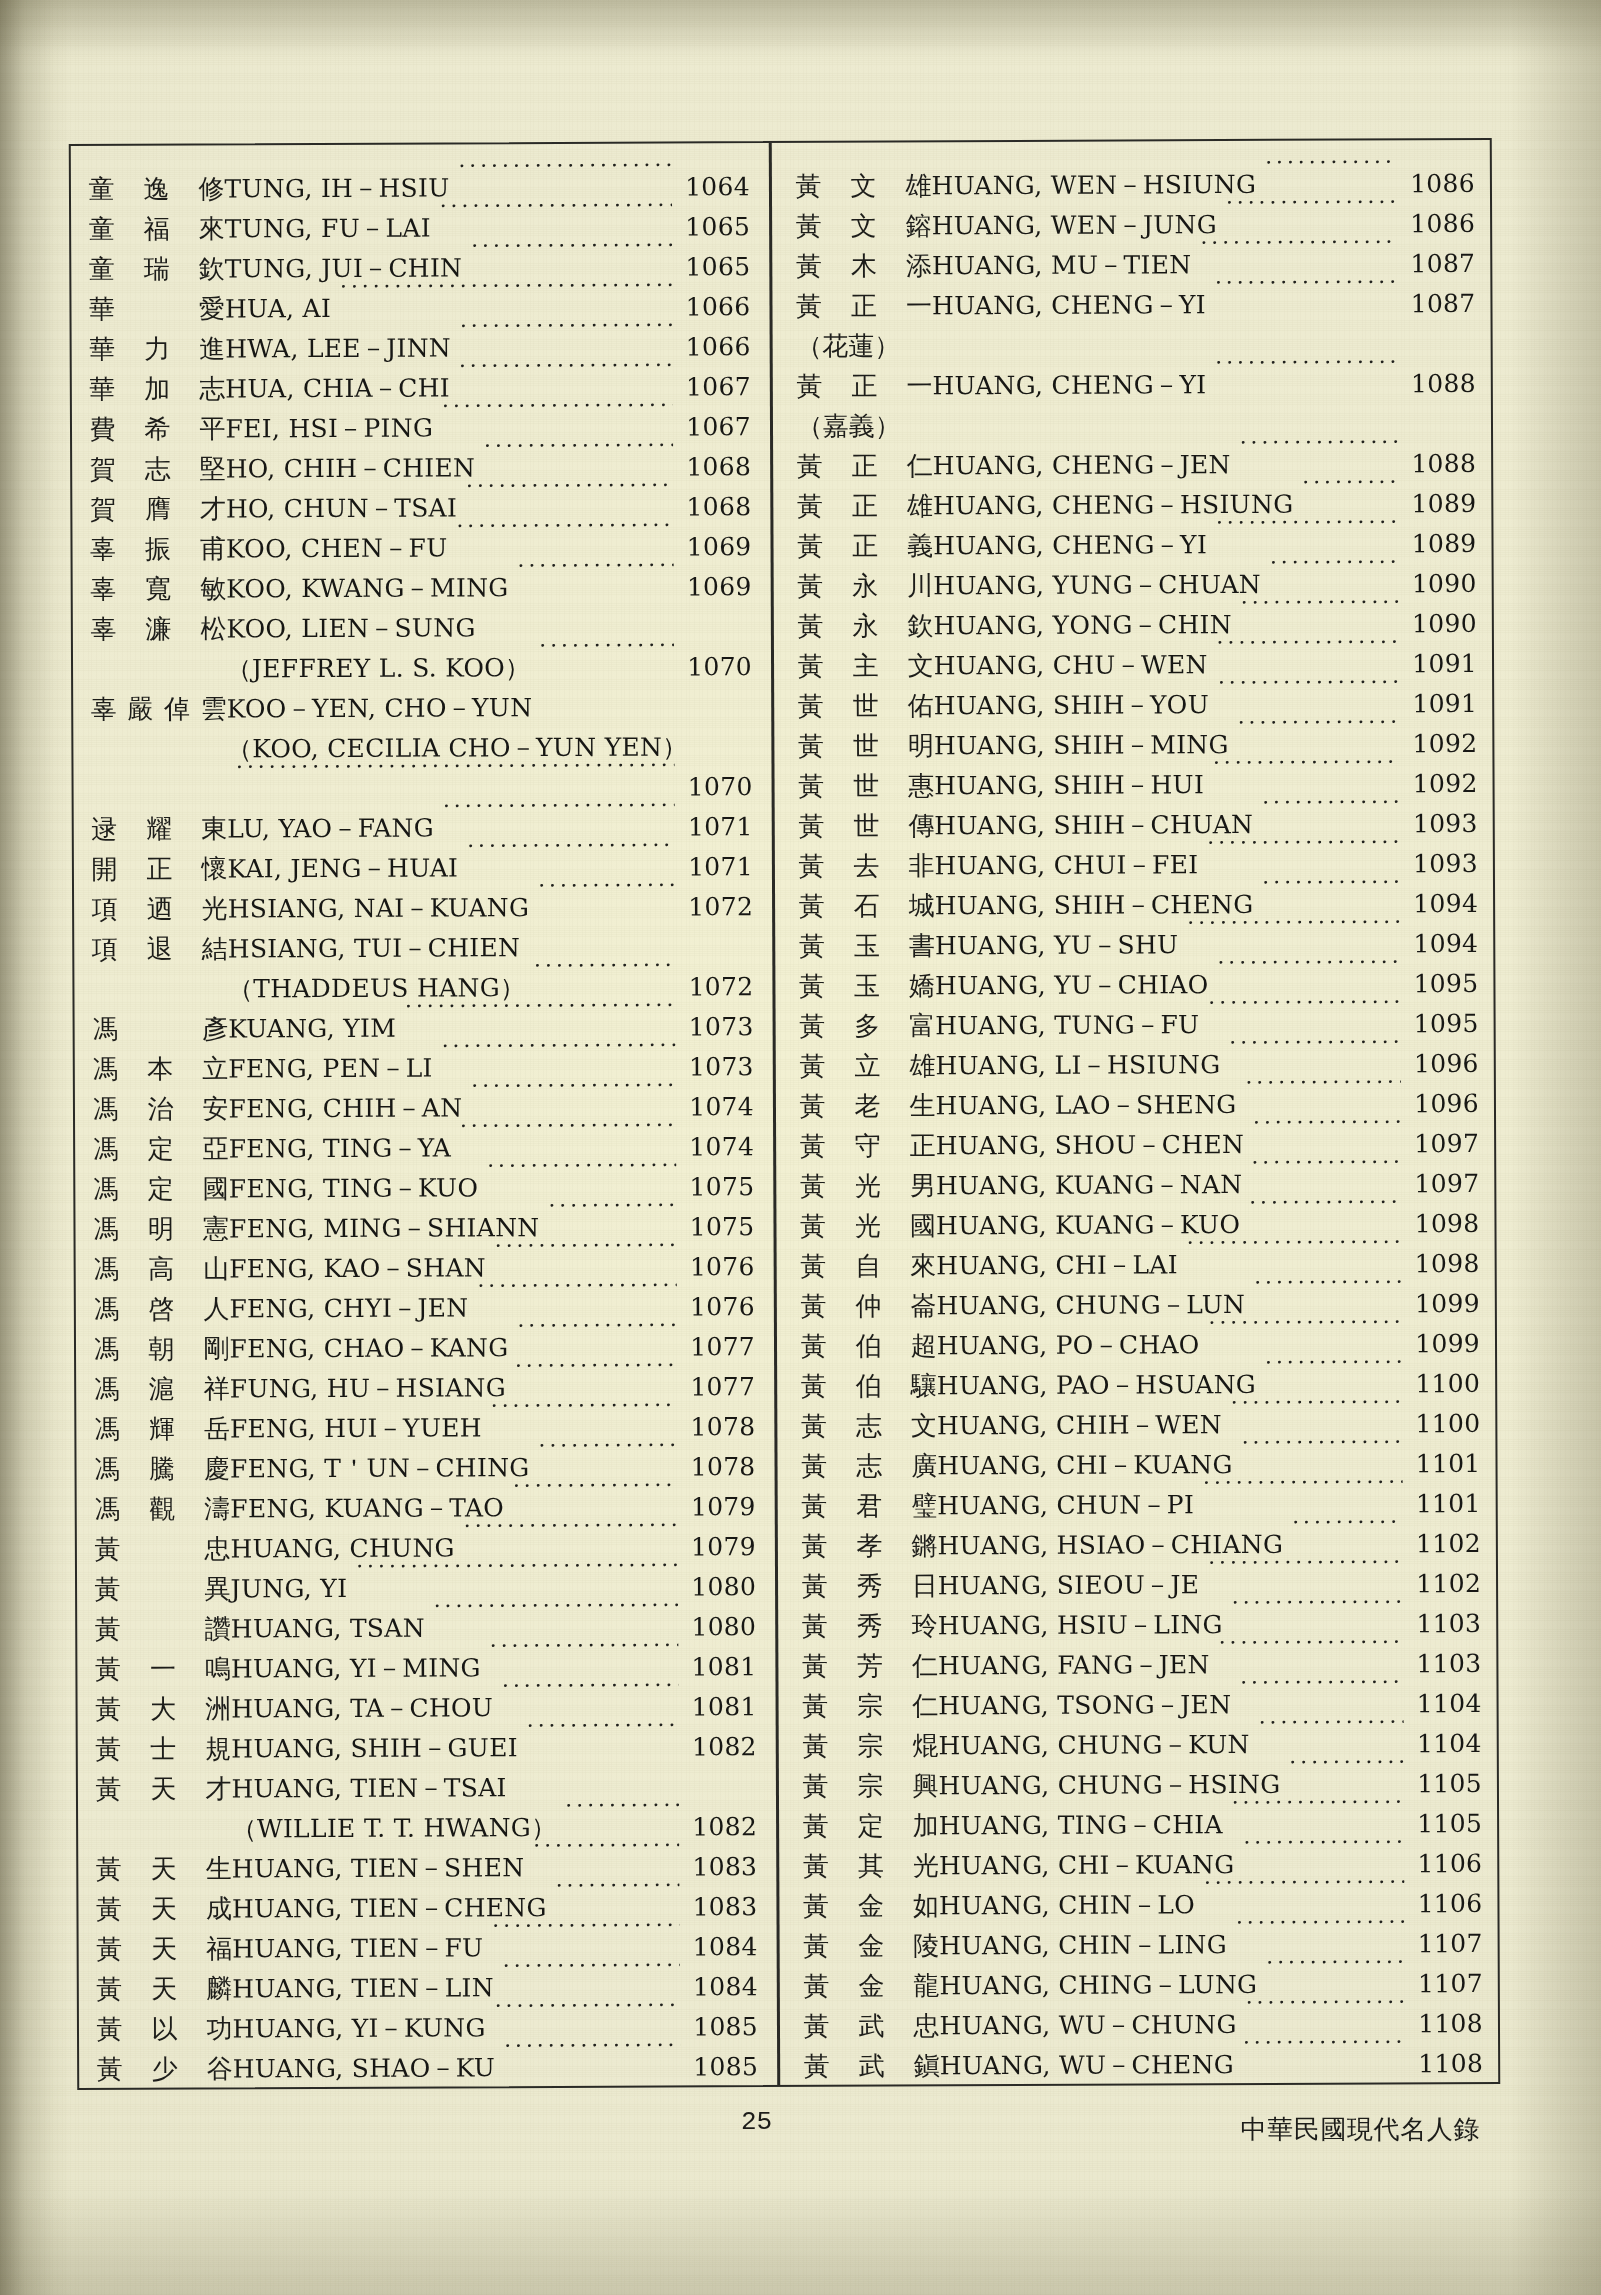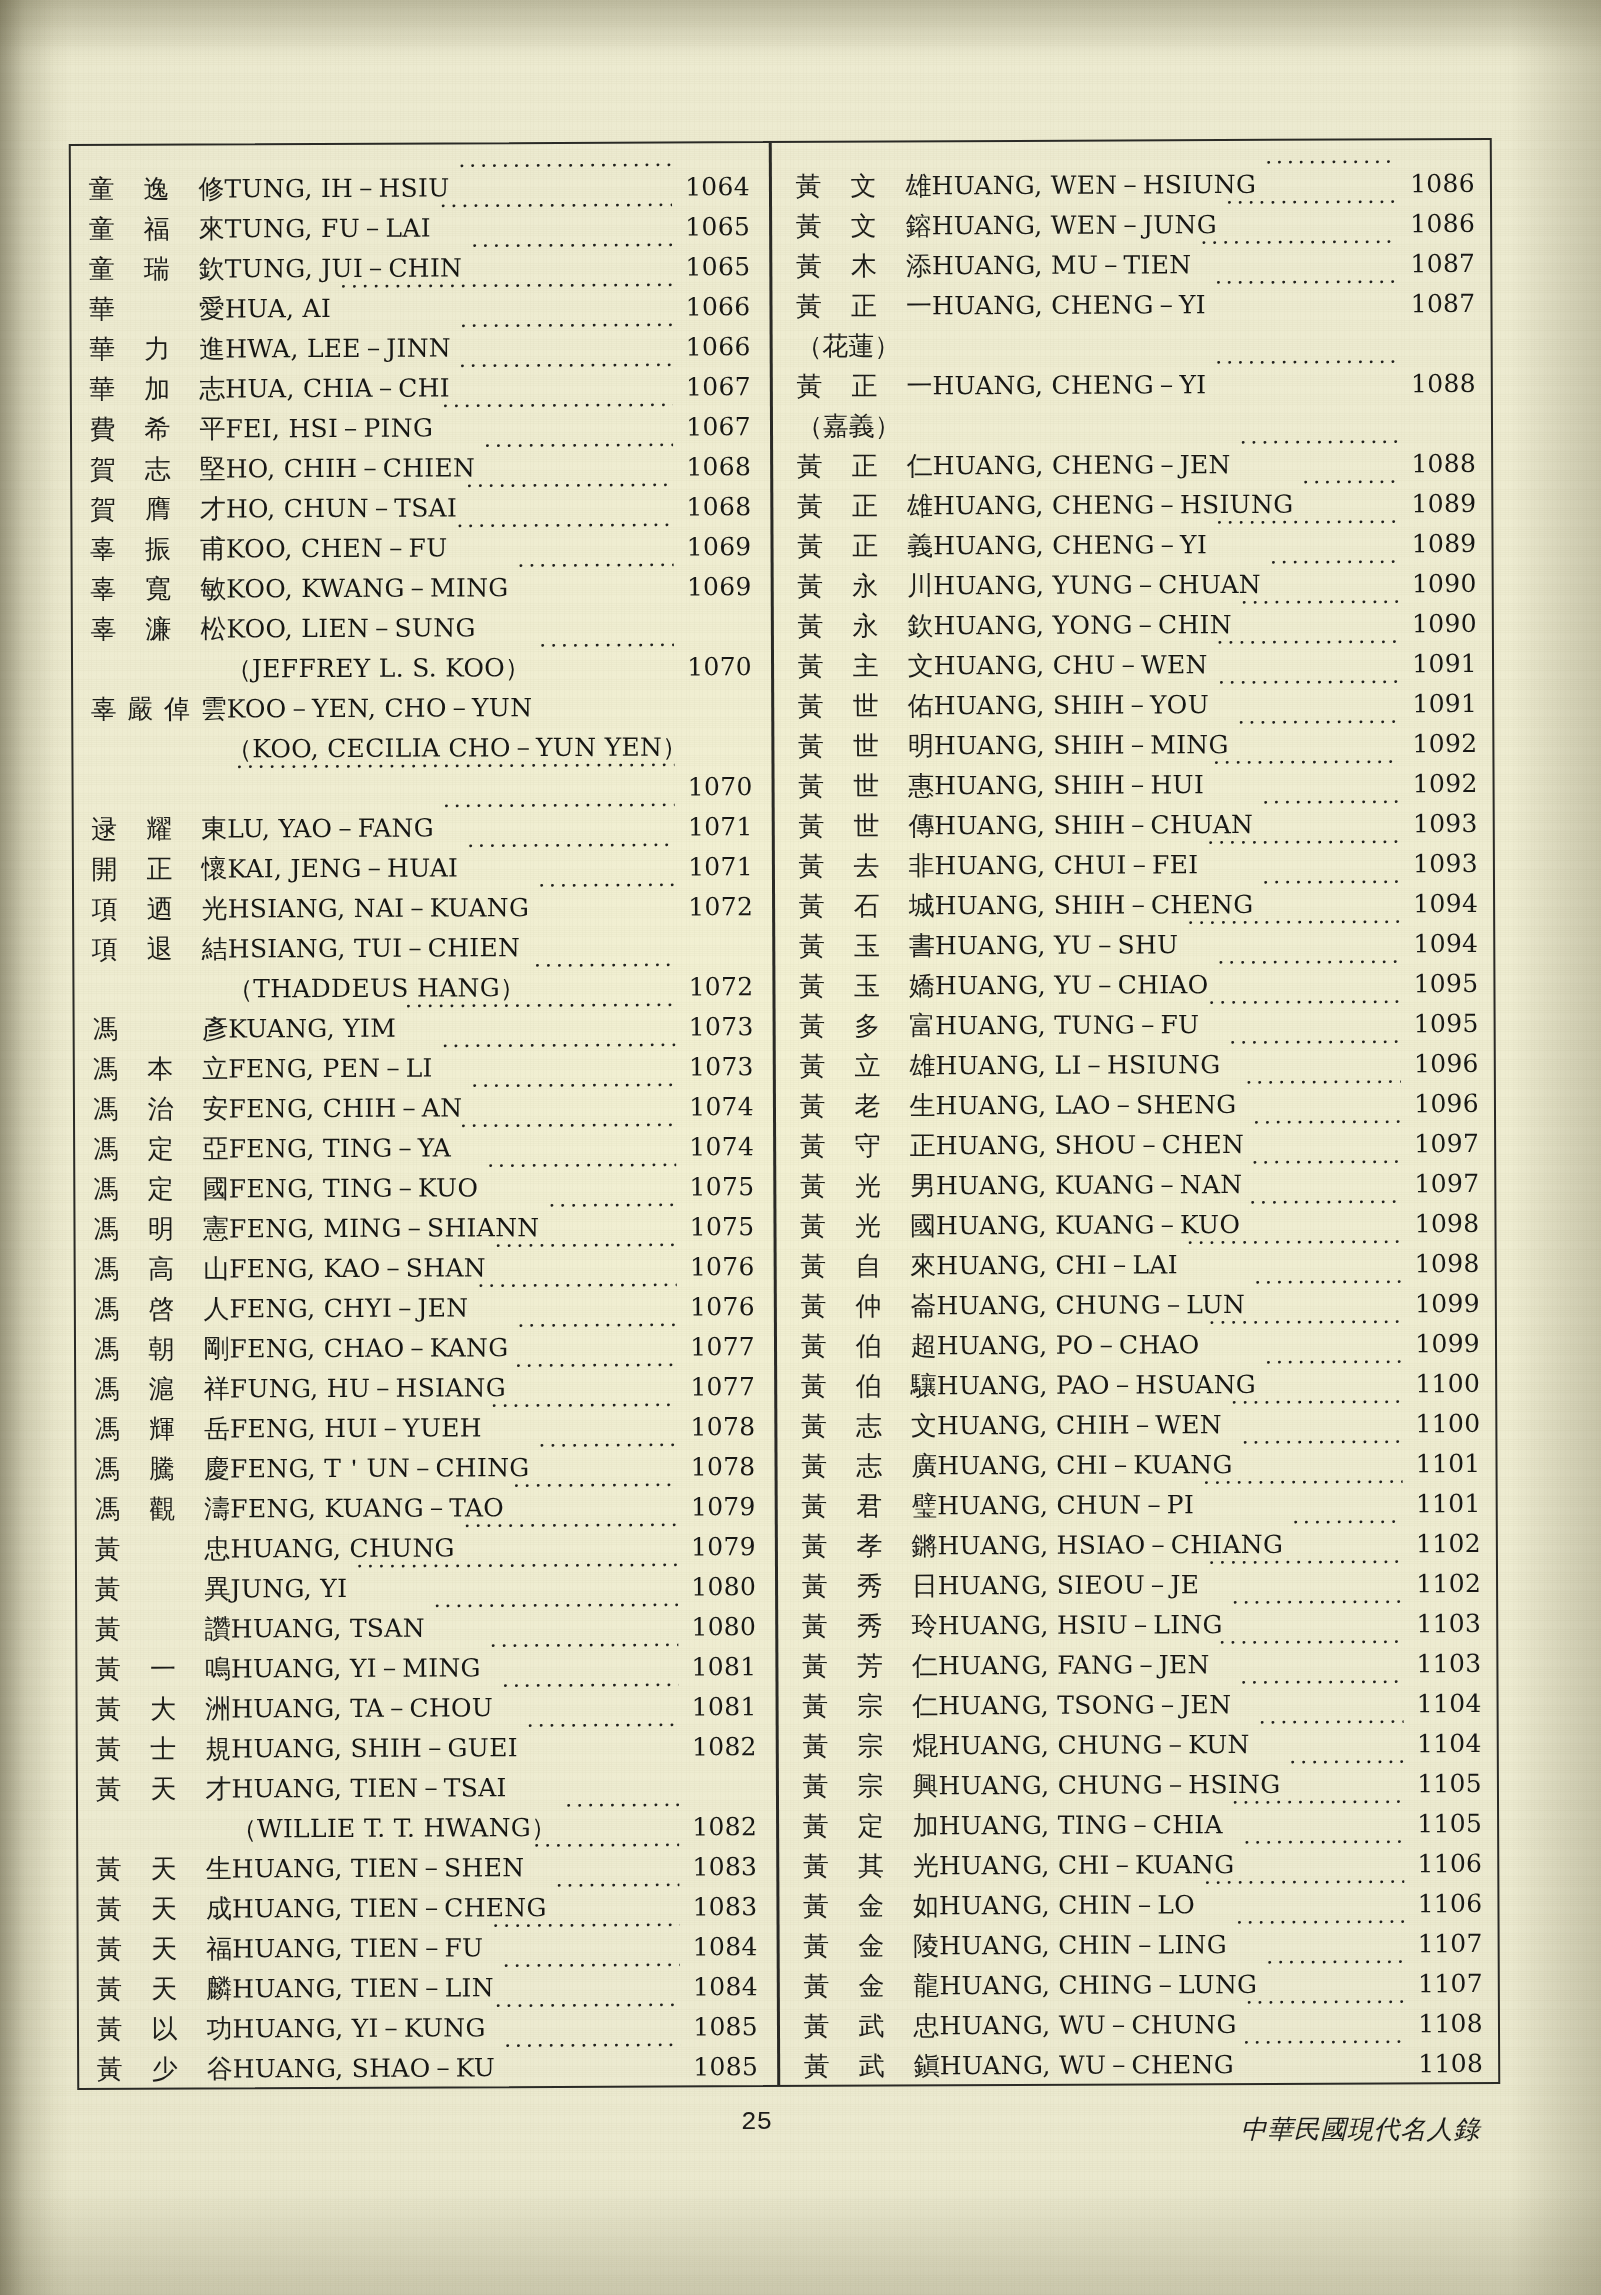--- a/index.html
+++ b/index.html
@@ -180,21 +180,20 @@
     color: #1d1d1a;
   }
   .book-title {
     position: absolute;
     right: 16px;
     top: 5.2px;
     font-family: "DejaVu Sans", "Liberation Sans", sans-serif;
     font-size: 26px;
     color: #1d1d1a;
     letter-spacing: 0.6px;
-    font-style: italic;
   }
 </style>
 </head>
 <body>
 
 <div class="page">
   <div class="paper-noise"></div>
 
   <div class="frame">
     <div class="col-divider"></div>

